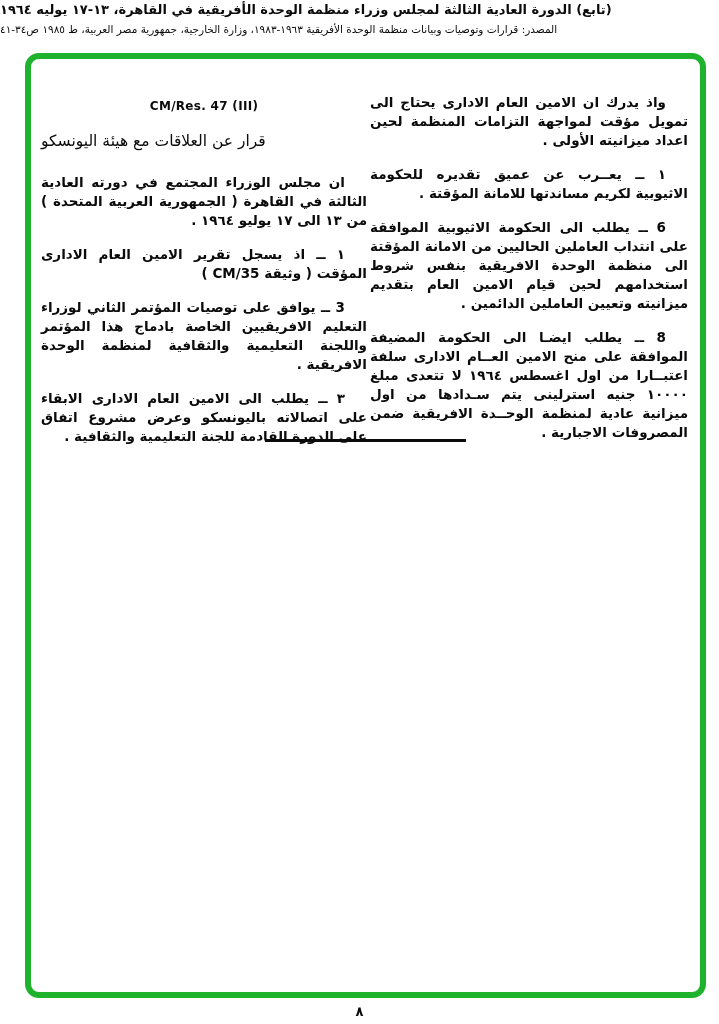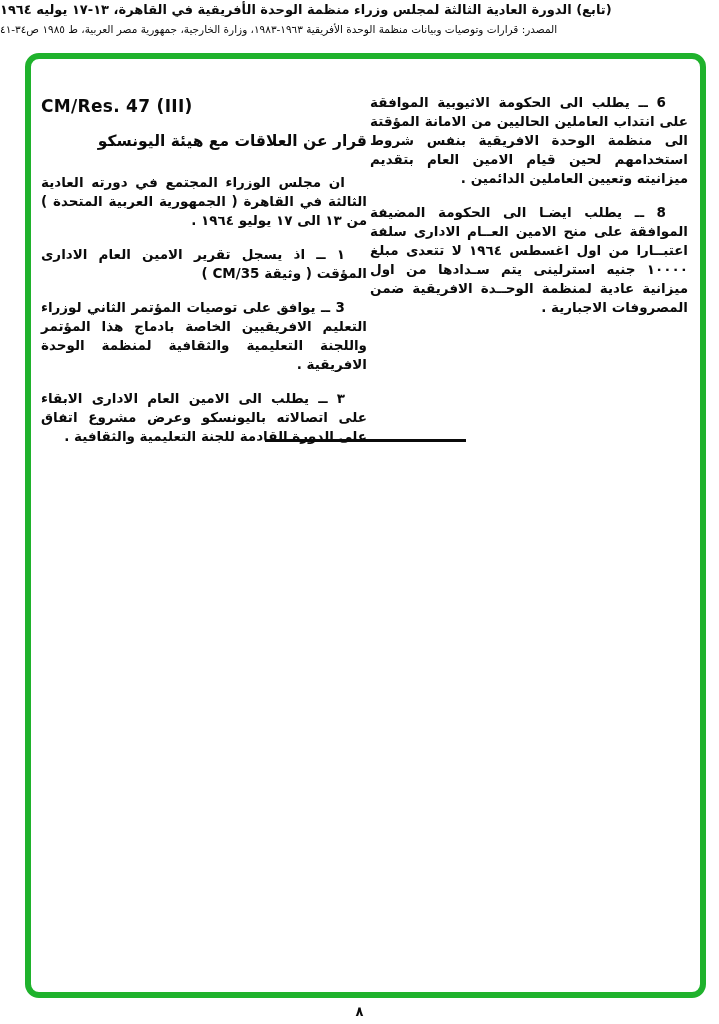--- a/index.html
+++ b/index.html
@@ -49,30 +49,30 @@
   .col-right {
     top: 34px; right: 12px;
     width: 318px;
   }
   .col-left {
     top: 38px; left: 10px;
     width: 326px;
   }
   .doc-ref {
     direction: ltr;
-    text-align: left;
-    font-size: 17px;
+    text-align: center;
+    font-size: 12px;
     font-weight: bold;
     letter-spacing: 0.3px;
     margin-bottom: 16px;
   }
   .res-title {
-    text-align: right;
+    text-align: left;
     font-size: 15.5px;
-    font-weight: bold;
+    font-weight: normal;
     margin-bottom: 22px;
   }
   .divider {
     position: absolute;
     top: 380px; left: 234px;
     width: 201px; height: 3px;
     background: #0b0b0b;
   }
   .page-number {
     position: absolute;
@@ -86,20 +86,22 @@
 <body>
 
 <header class="header">
   <div class="header-line1">(تابع)  الدورة العادية الثالثة لمجلس وزراء منظمة الوحدة الأفريقية في القاهرة، ١٣-١٧ يوليه ١٩٦٤</div>
   <div class="header-line2">المصدر: قرارات وتوصيات وبيانات منظمة الوحدة الأفريقية ١٩٦٣-١٩٨٣، وزارة الخارجية، جمهورية مصر العربية، ط ١٩٨٥ ص٣٤-٤١</div>
 </header>
 
 <div class="frame">
 
   <section class="col col-right">
+    <p>واذ يدرك ان الامين العام الادارى يحتاج الى تمويل مؤقت لمواجهة التزامات المنظمة لحين اعداد ميزانيته الأولى .</p>
+    <p>١ ــ يعــرب عن عميق تقديره للحكومة الاثيوبية لكريم مساندتها للامانة المؤقتة .</p>
     <p>6 ــ يطلب الى الحكومة الاثيوبية الموافقة على انتداب العاملين الحاليين من الامانة المؤقتة الى منظمة الوحدة الافريقية بنفس شروط استخدامهم لحين قيام الامين العام بتقديم ميزانيته وتعيين العاملين الدائمين .</p>
     <p>8 ــ يطلب ايضـا الى الحكومة المضيفة الموافقة على منح الامين العــام الادارى سلفة اعتبــارا من اول اغسطس ١٩٦٤ لا تتعدى مبلغ ١٠٠٠٠ جنيه استرلينى يتم سـدادها من اول ميزانية عادية لمنظمة الوحــدة الافريقية ضمن المصروفات الاجبارية .</p>
   </section>
 
   <section class="col col-left">
     <div class="doc-ref">CM/Res. 47 (III)</div>
     <h2 class="res-title">قرار عن العلاقات مع هيئة اليونسكو</h2>
     <p>ان مجلس الوزراء المجتمع في دورته العادية الثالثة في القاهرة ( الجمهورية العربية المتحدة ) من ١٣ الى ١٧ يوليو ١٩٦٤ .</p>
     <p>١ ــ اذ يسجل تقرير الامين العام الادارى المؤقت ( وثيقة CM/35 )</p>
     <p>3 ــ يوافق على توصيات المؤتمر الثاني لوزراء التعليم الافريقيين الخاصة بادماج هذا المؤتمر واللجنة التعليمية والثقافية لمنظمة الوحدة الافريقية .</p>

